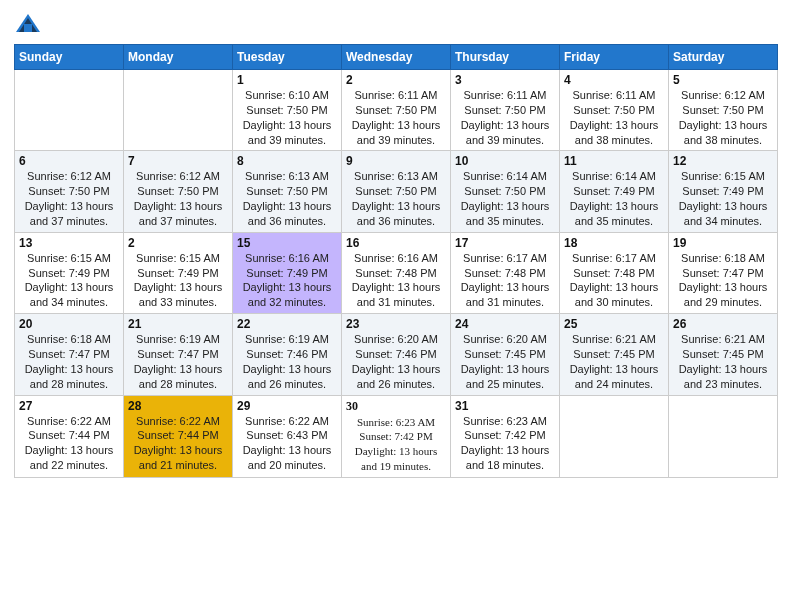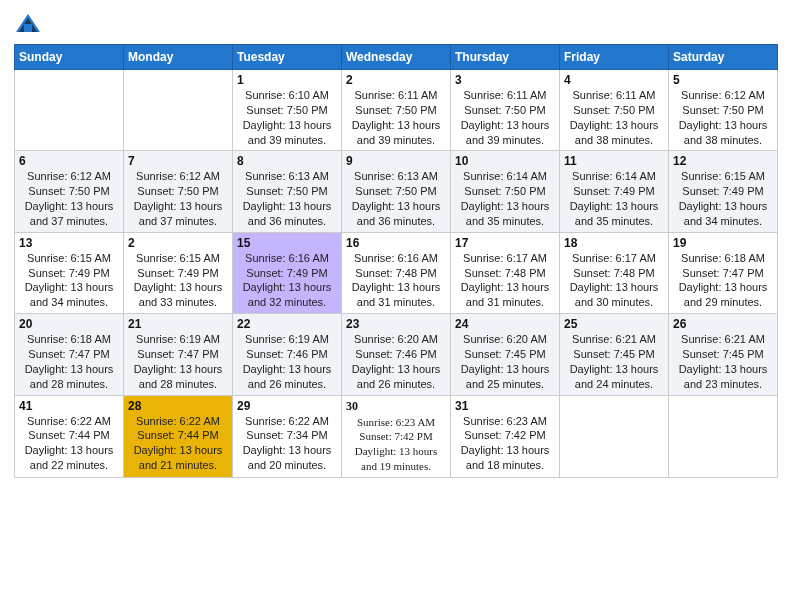--- a/index.html
+++ b/index.html
@@ -298,35 +298,35 @@
           </td>
           <td style="background: rgb(240, 244, 248);">
             <span class="day-number">26</span>
             <div class="day-info">Sunrise: 6:21 AM
 Sunset: 7:45 PM
 Daylight: 13 hours and 23 minutes.</div>
           </td>
         </tr>
         <tr>
           <td style="background: rgb(255, 255, 255);">
-            <span class="day-number">41</span>
+            <span class="day-number">27</span>
             <div class="day-info">Sunrise: 6:22 AM
 Sunset: 7:44 PM
 Daylight: 13 hours and 22 minutes.</div>
           </td>
           <td style="background: #eab308;">
             <span class="day-number">28</span>
             <div class="day-info">Sunrise: 6:22 AM
 Sunset: 7:44 PM
 Daylight: 13 hours and 21 minutes.</div>
           </td>
           <td style="background: rgb(255, 255, 255);">
             <span class="day-number">29</span>
             <div class="day-info">Sunrise: 6:22 AM
-Sunset: 7:34 PM
+Sunset: 6:43 PM
 Daylight: 13 hours and 20 minutes.</div>
           </td>
           <td style="background: rgb(255, 255, 255); font-family: Liberation Serif, serif;">
             <span class="day-number">30</span>
             <div class="day-info">Sunrise: 6:23 AM
 Sunset: 7:42 PM
 Daylight: 13 hours and 19 minutes.</div>
           </td>
           <td style="background: rgb(255, 255, 255);">
             <span class="day-number">31</span>

